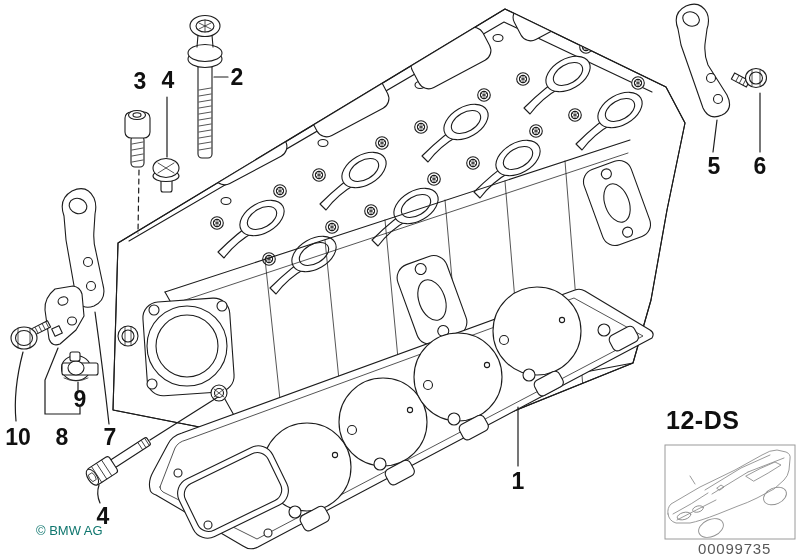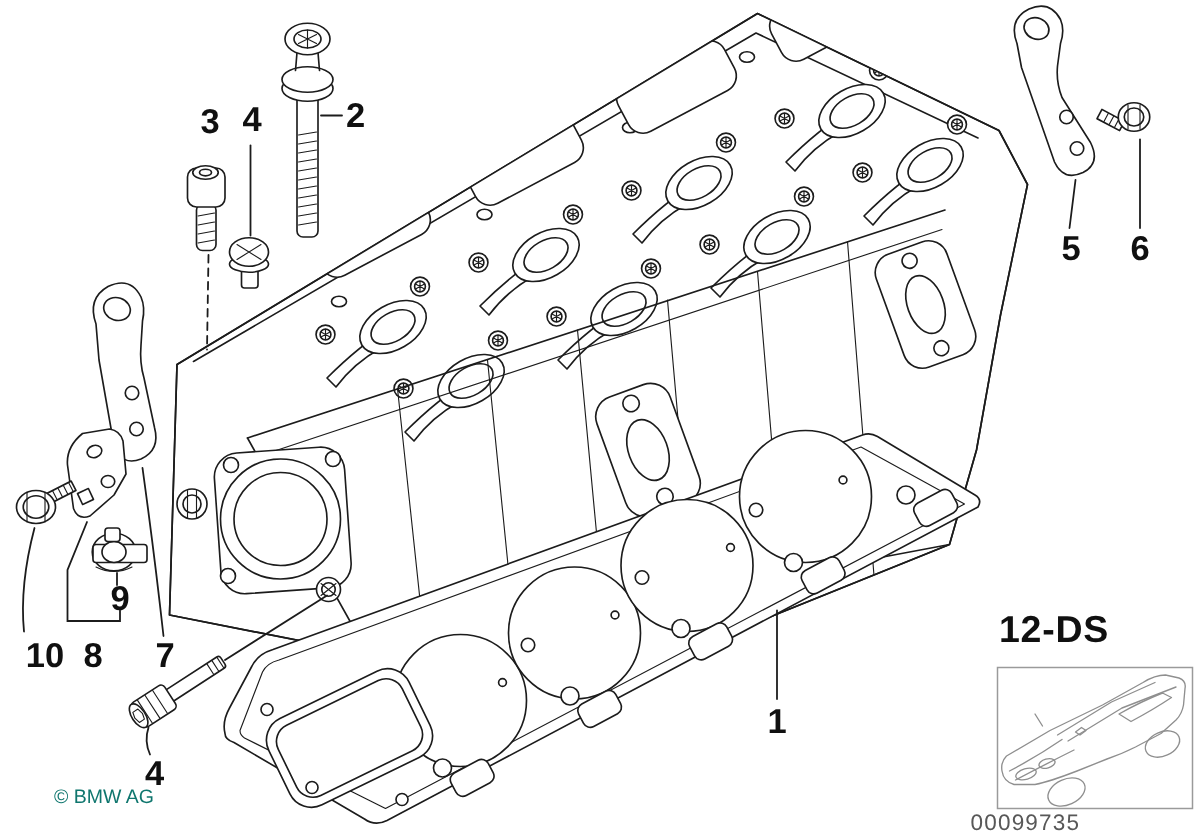--- a/index.html
+++ b/index.html
@@ -18,21 +18,21 @@
   .callout{
     position:absolute;transform:translate(-50%,-50%);
     font-weight:700;font-size:23px;color:#101010;line-height:1;
     cursor:pointer;user-select:none;
   }
   .section-code{
     position:absolute;left:666px;top:406px;
     font-size:25px;font-weight:700;color:#101010;letter-spacing:0.5px;
   }
   .part-number{
-    position:absolute;left:647px;top:540px;
+    position:absolute;left:698px;top:540px;
     font-size:15px;color:#585858;letter-spacing:0.8px;
   }
   .copyright{
     position:absolute;left:36px;top:523px;
     font-size:13px;color:#0f766e;
   }
 </style>
 </head>
 <body>
 
@@ -272,19 +272,19 @@
   <div id="callout-layer">
       <div class="callout" style="left: 518px; top: 481px;">1</div>
       <div class="callout" style="left: 237px; top: 77px;">2</div>
       <div class="callout" style="left: 140px; top: 81px;">3</div>
       <div class="callout" style="left: 168px; top: 80px;">4</div>
       <div class="callout" style="left: 714px; top: 166px;">5</div>
       <div class="callout" style="left: 760px; top: 166px;">6</div>
       <div class="callout" style="left: 110px; top: 437px;">7</div>
       <div class="callout" style="left: 62px; top: 437px;">8</div>
       <div class="callout" style="left: 80px; top: 399px;">9</div>
-      <div class="callout" style="left: 18px; top: 437px; margin-left: 12px;">10</div>
+      <div class="callout" style="left: 18px; top: 437px;">10</div>
       <div class="callout" style="left: 103px; top: 516px;">4</div>
     </div>
   <div class="section-code">12-DS</div>
   <div class="part-number">00099735</div>
   <div class="copyright">© BMW AG</div>
 </div>
 
 </body></html>

